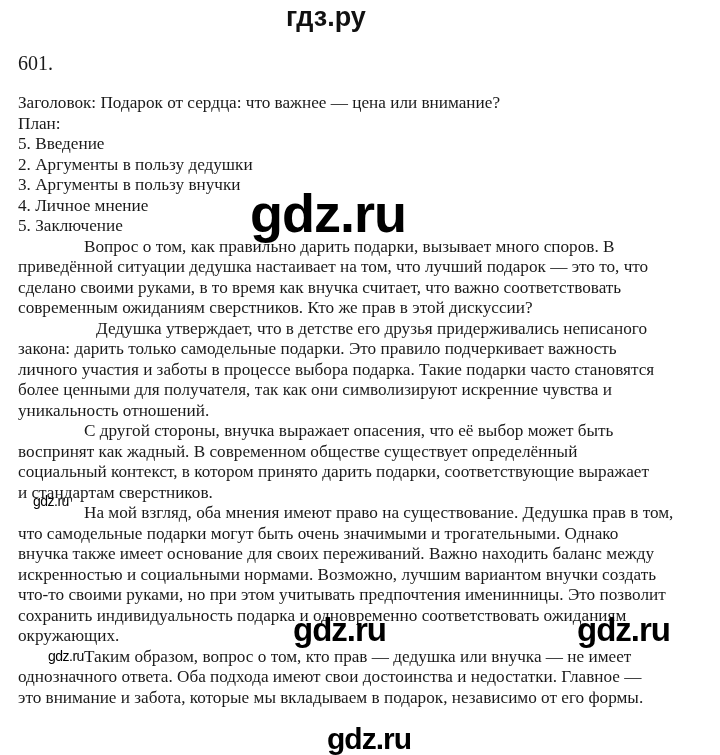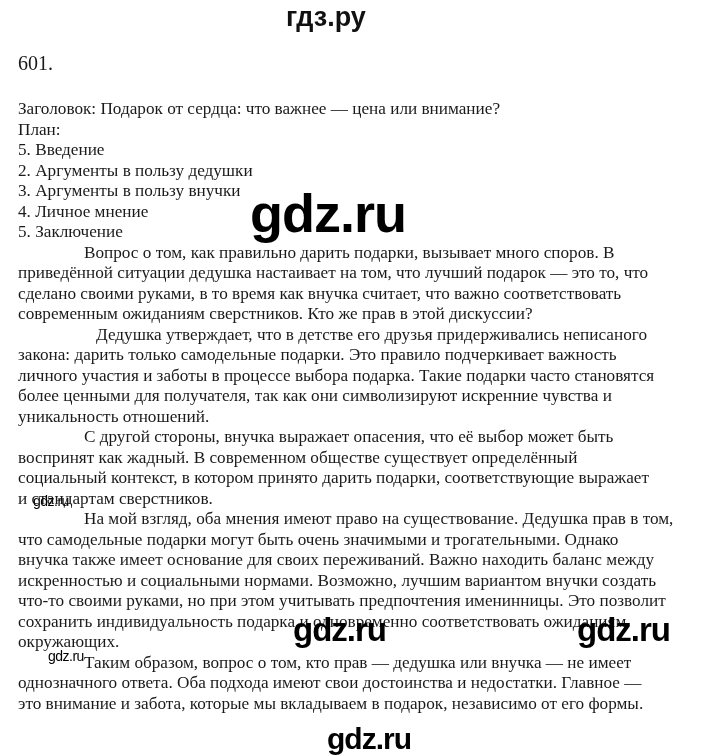--- a/index.html
+++ b/index.html
@@ -3,21 +3,21 @@
 <meta charset="utf-8">
 <style>
   html, body { margin: 0; padding: 0; background: #ffffff; }
   body { width: 720px; height: 755px; position: relative; overflow: hidden; }
   .site-title {
     position: absolute; left: 0; width: 652px; top: 2px; text-align: center;
     font-family: "Liberation Sans", sans-serif; font-weight: bold; font-size: 27px;
     color: #111; letter-spacing: 0px;
   }
   .num { position: absolute; left: 18px; top: 52px; font-family: "Liberation Serif", serif; font-size: 20px; color:#1a1a1a; }
-  .block { position: absolute; left: 18px; top: 99px; width: 700px;
+  .block { position: absolute; left: 18px; top: 93px; width: 700px;
     font-family: "Liberation Serif", serif; font-size: 17.2px; color: #1a1a1a; line-height: 20.5px; }
   .line { white-space: nowrap; display: block; }
   .indent { padding-left: 66px; }
   .indent2 { padding-left: 78px; }
   .wm { position: absolute; font-family: "Liberation Sans", sans-serif; font-weight: bold; color: #000; letter-spacing: -1px; }
   .wm-big { left: 250px; top: 182px; font-size: 54px; }
   .wm-mid1 { left: 293px; top: 611px; font-size: 33px; }
   .wm-mid2 { left: 577px; top: 611px; font-size: 33px; }
   .wm-bot { left: 327px; top: 722px; font-size: 30px; }
   .wm-sm { font-family: "Liberation Sans", sans-serif; font-size: 14px; color:#000; position:absolute; letter-spacing:-0.5px; }

